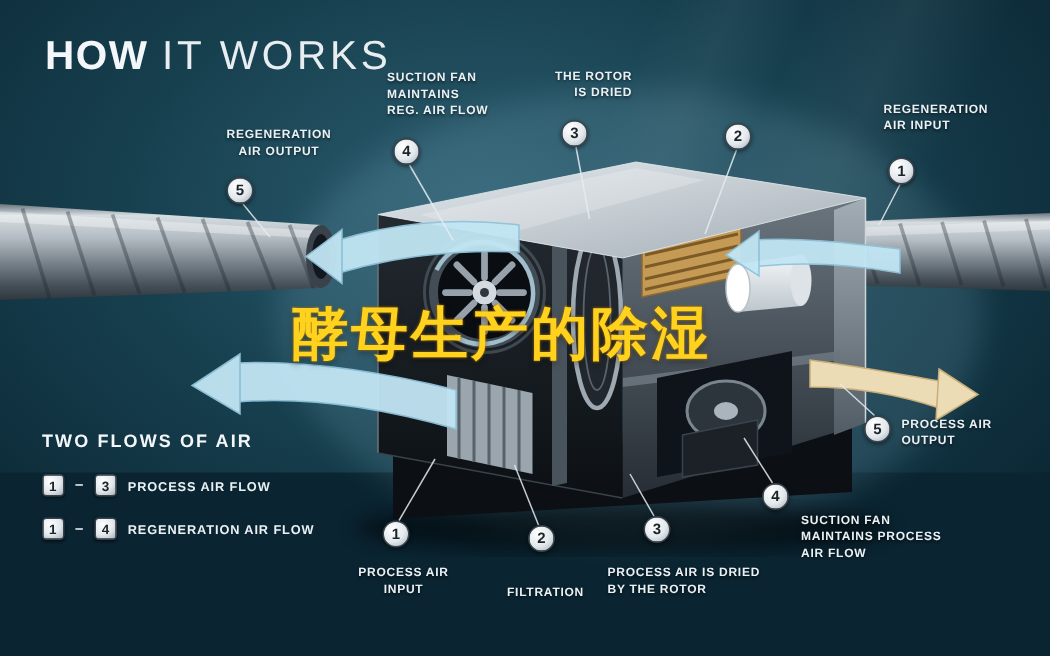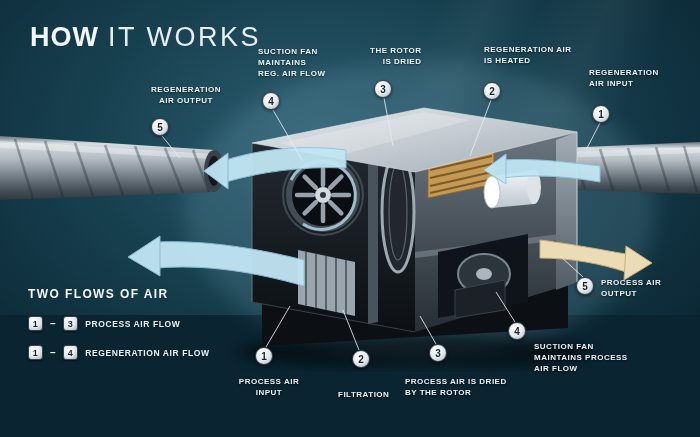--- a/index.html
+++ b/index.html
@@ -276,22 +276,20 @@
   <div class="badge b-t2">2</div>
   <div class="badge b-t1">1</div>
 
   <div class="callout-label l-t5">REGENERATION
 AIR OUTPUT</div>
   <div class="callout-label l-t4">SUCTION FAN
 MAINTAINS
 REG. AIR FLOW</div>
   <div class="callout-label l-t3">THE ROTOR
 IS DRIED</div>
-  <div class="callout-label l-t2">REGENERATION AIR
-IS HEATED</div>
   <div class="callout-label l-t1">REGENERATION
 AIR INPUT</div>
 
   <div class="badge b-b1">1</div>
   <div class="badge b-b2">2</div>
   <div class="badge b-b3">3</div>
   <div class="badge b-b4">4</div>
   <div class="badge b-b5">5</div>
 
   <div class="callout-label l-b1">PROCESS AIR
@@ -314,13 +312,14 @@
       <span>PROCESS AIR FLOW</span>
     </div>
     <div class="legend-row">
       <span class="legend-badge">1</span>
       <span class="legend-dash">–</span>
       <span class="legend-badge">4</span>
       <span>REGENERATION AIR FLOW</span>
     </div>
   </div>
 
+  <div class="watermark">酵母生产的除湿</div>
 </div>
 
 </body></html>

